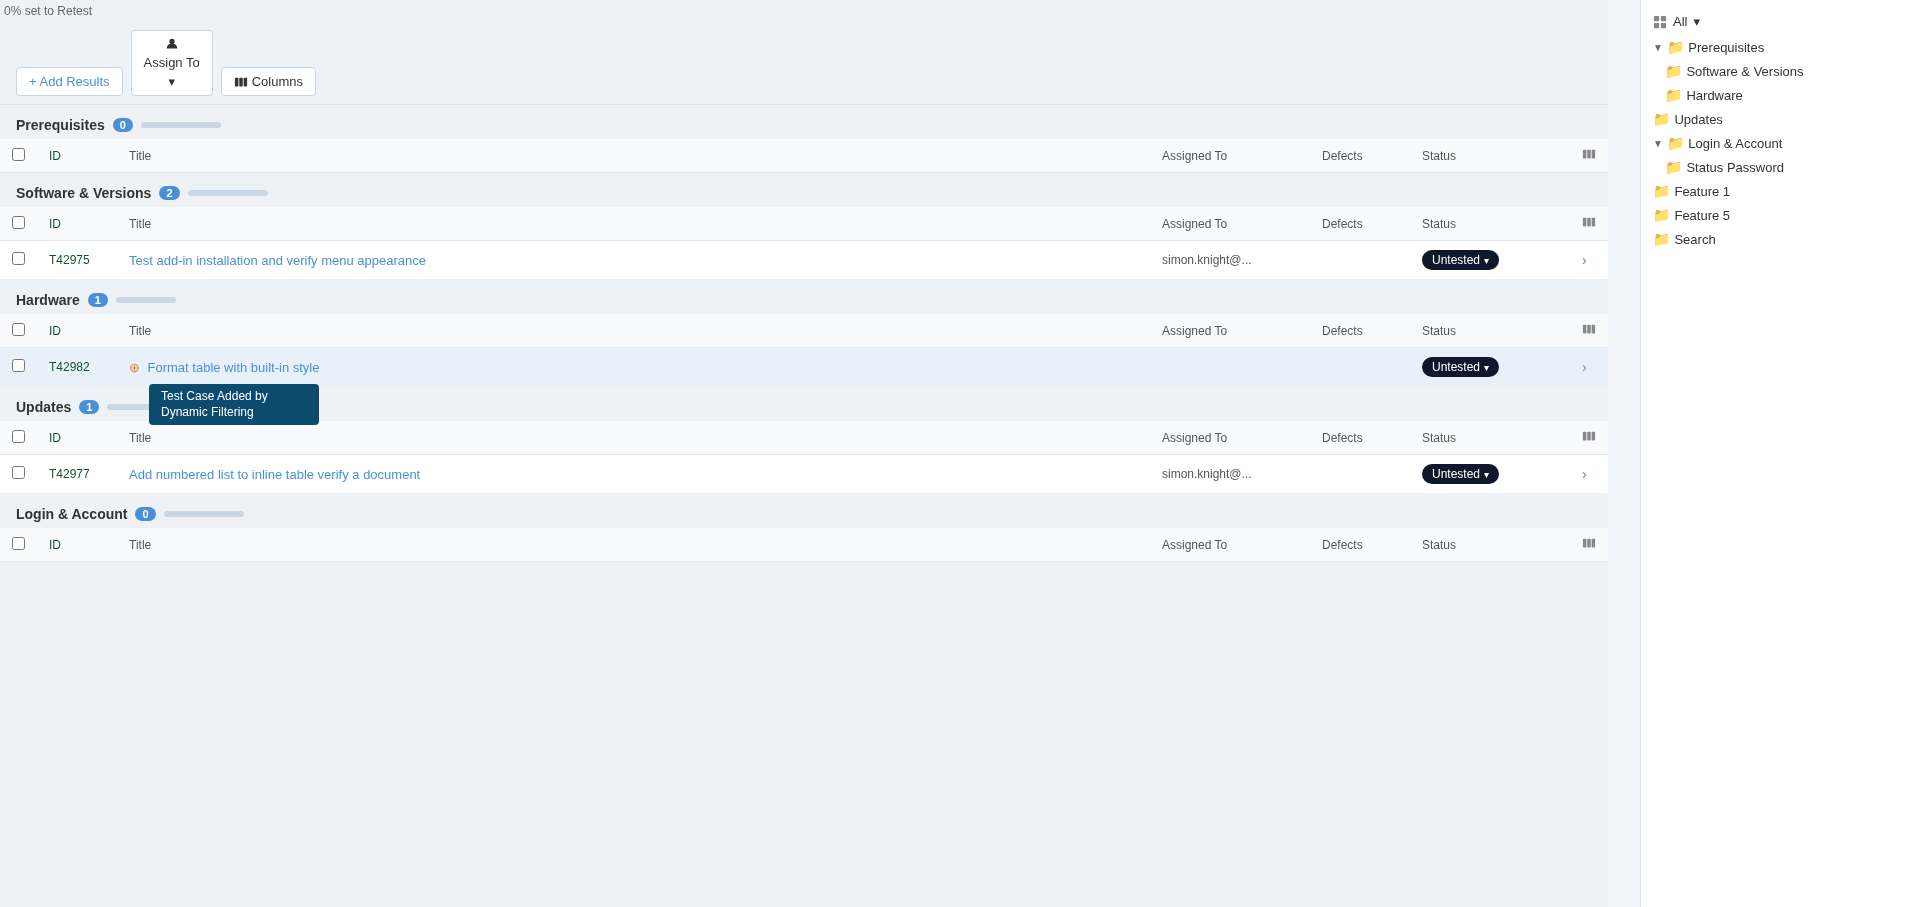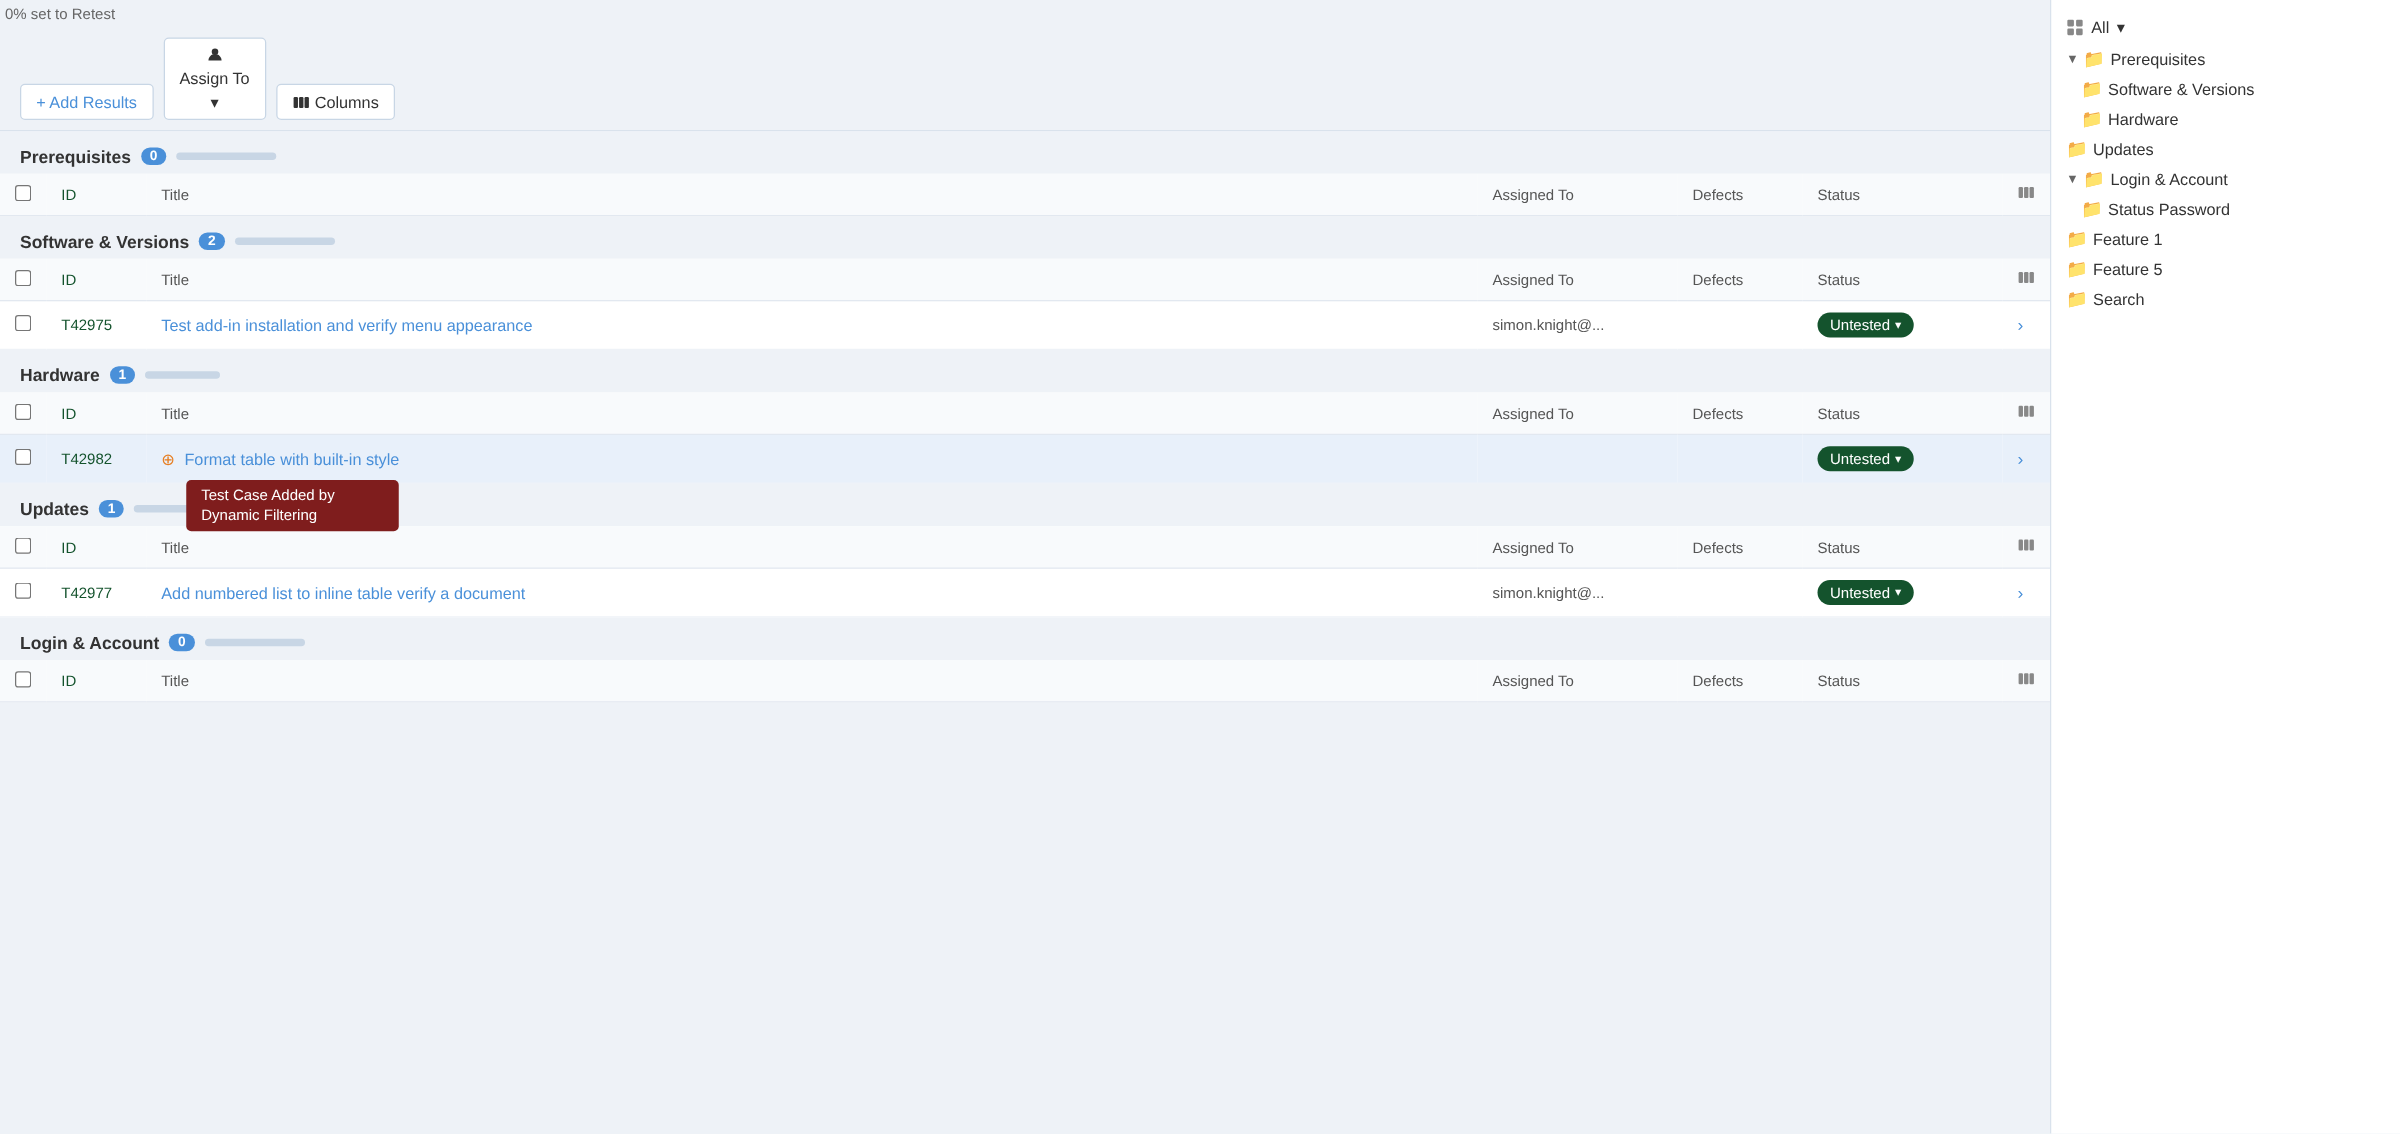--- a/index.html
+++ b/index.html
@@ -33,35 +33,35 @@
     .cb-col { width: 32px; }
     .id-col { width: 80px; color: #14532d; font-size: 12px; }
     .title-col { }
     .assigned-col { width: 160px; color: #555; font-size: 12px; }
     .defects-col { width: 100px; }
     .status-col { width: 160px; }
     .actions-col { width: 36px; }
 
     .link-blue { color: #4a90d9; text-decoration: none; }
 
-    .status-badge { display: inline-flex; align-items: center; gap: 4px; background: #14532d; color: #fff; border-radius: 12px; padding: 3px 10px; font-size: 12px; cursor: pointer; }
+    .status-badge { display: inline-flex; align-items: center; gap: 4px; background: #0f172a; color: #fff; border-radius: 12px; padding: 3px 10px; font-size: 12px; cursor: pointer; }
     .status-badge .chevron { font-size: 10px; }
 
     .chevron-right { color: #4a90d9; cursor: pointer; font-size: 14px; }
 
     .highlighted-row td { background: #e8f0fa !important; }
 
     
     .tooltip-container { position: relative; display: inline-block; }
-    .tooltip { position: absolute; left: 20px; top: 24px; background: #7f1d1d; color: #fff; border-radius: 4px; padding: 4px 12px; font-size: 12px; white-space: pre-line; z-index: 100; min-width: 160px; max-width: 220px; line-height: 1.4; pointer-events: none; }
+    .tooltip { position: absolute; left: 20px; top: 24px; background: #0c4a6e; color: #fff; border-radius: 4px; padding: 4px 12px; font-size: 12px; white-space: pre-line; z-index: 100; min-width: 160px; max-width: 220px; line-height: 1.4; pointer-events: none; }
 
     .dynamic-icon { color: #e67e22; font-size: 13px; margin-right: 4px; }
 
     
-    .sidebar { width: 280px; background: #fff; border-left: 1px solid #d9e2ec; overflow-y: auto; padding: 8px 0; }
+    .sidebar { width: 280px; background: #fff; border-left: 1px solid #d9e2ec; overflow-y: auto; padding: 8px 0; margin-left: 32px; }
     .sidebar-header { padding: 6px 12px; display: flex; align-items: center; gap: 6px; font-size: 13px; font-weight: 500; }
     .tree-item { display: flex; align-items: center; gap: 4px; padding: 4px 12px; font-size: 13px; cursor: pointer; }
     .folder-icon { font-size: 14px; }
     .folder-yellow { color: #f5a623; }
     .tree-indent { padding-left: 24px; }
     .triangle { font-size: 10px; color: #666; }
 
     .top-notice { text-align: left; padding: 4px; font-size: 12px; color: #666; background: #eef2f7; }
 
     input[type="checkbox"] { cursor: pointer; accent-color: #4a90d9; }

